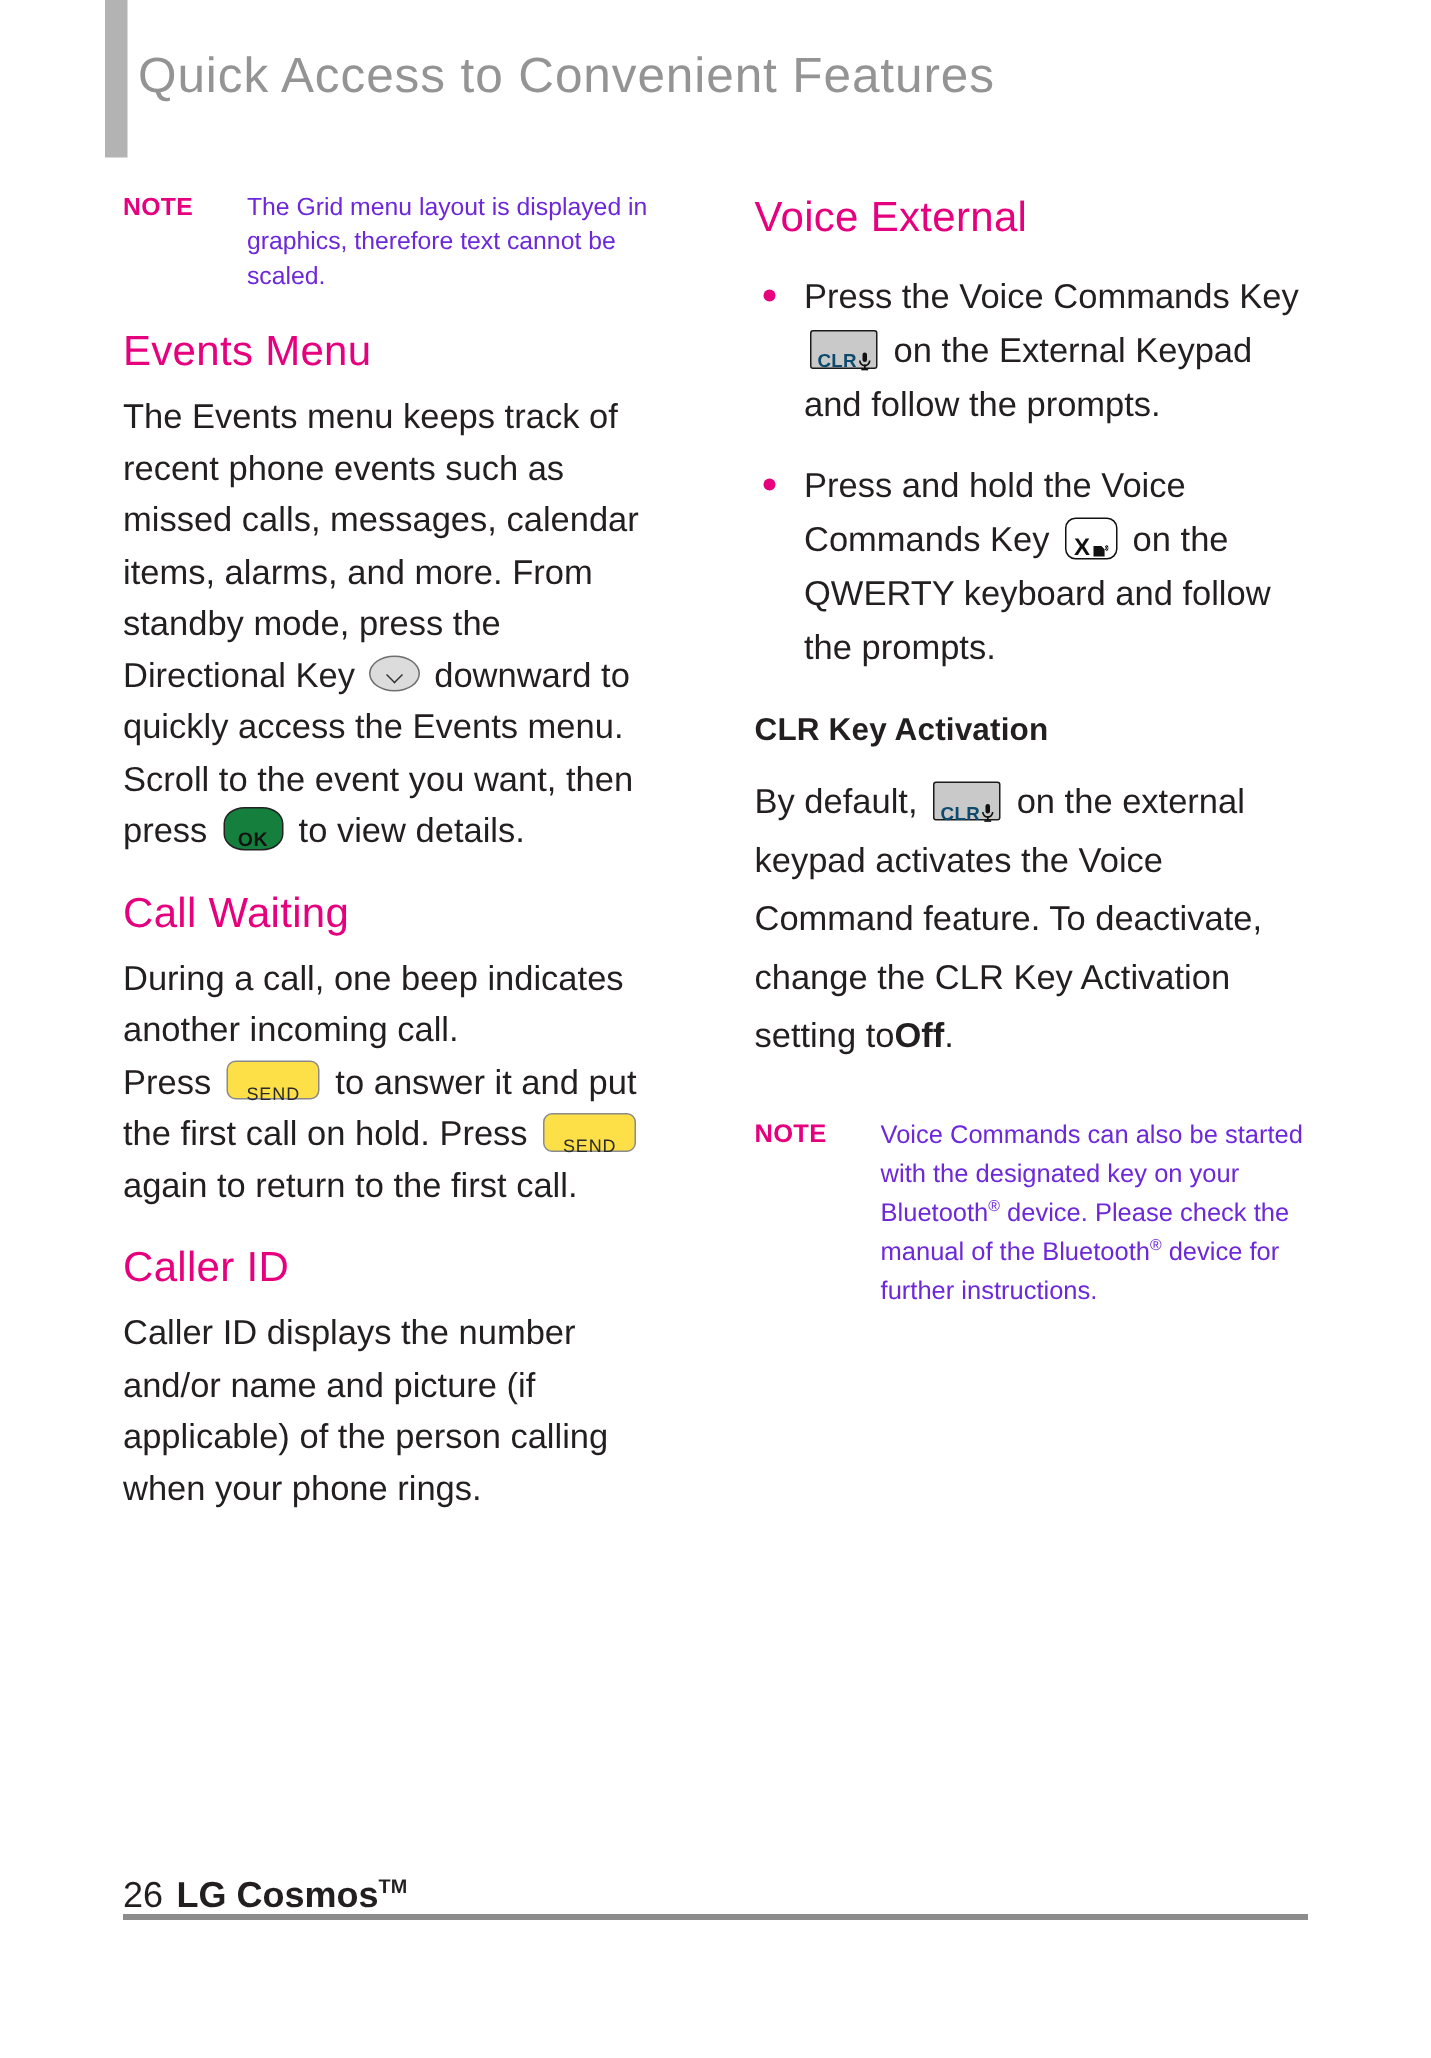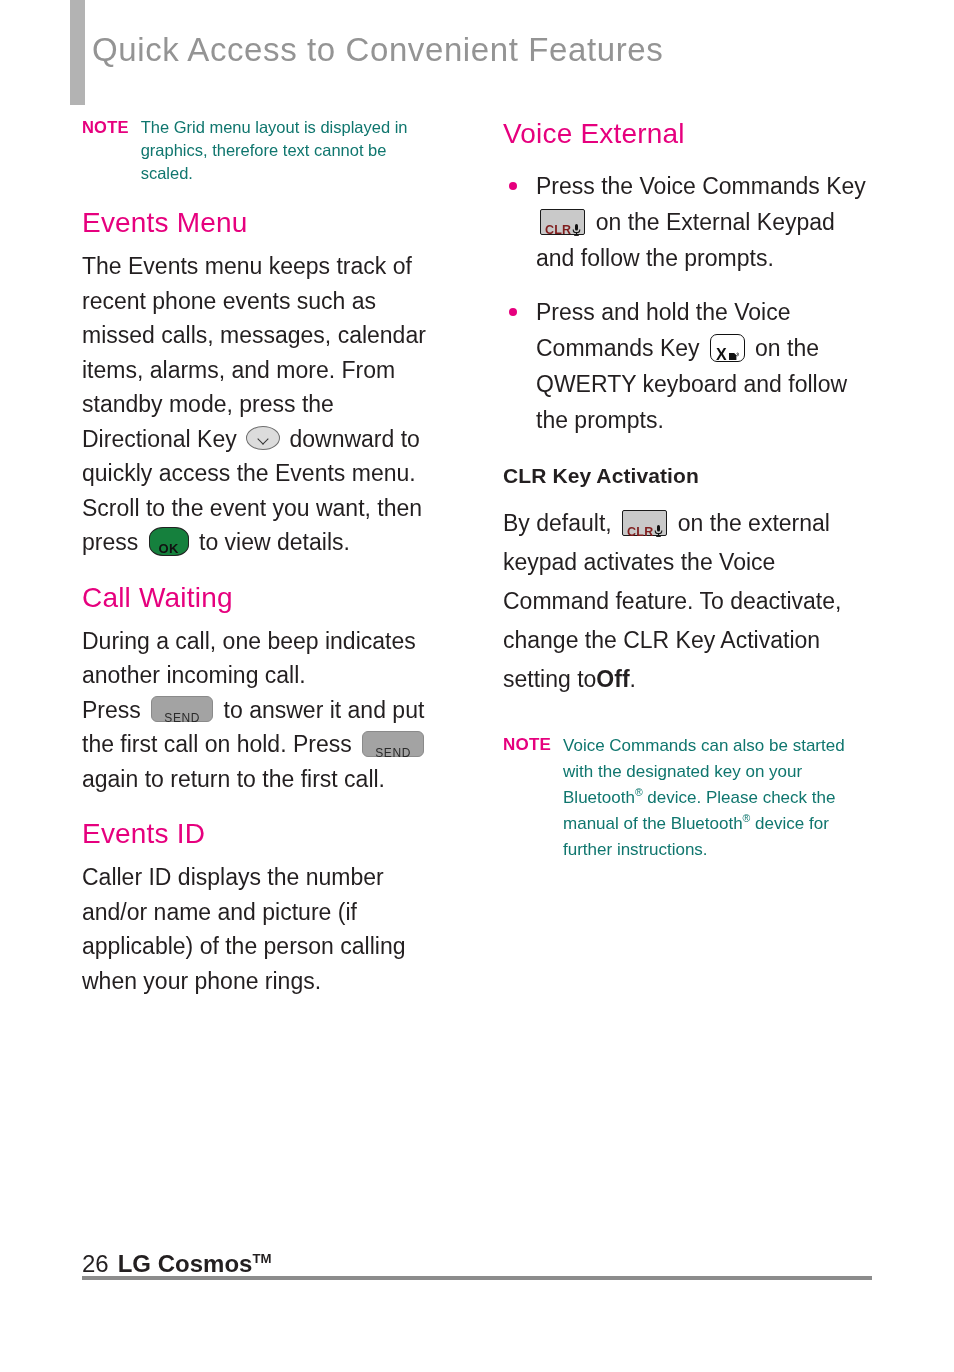--- a/index.html
+++ b/index.html
@@ -32,21 +32,21 @@
     font-size: 33px;
     letter-spacing: 0.6px;
     color: #949494;
     font-weight: 400;
     white-space: nowrap;
   }
 
   
   .col {
     position: absolute;
-    top: 116px;
+    top: 127px;
   }
   .col-left  { left: 82px;  width: 360px; }
   .col-right { left: 503px; width: 372px; }
 
   
   .note {
     display: flex;
     align-items: flex-start;
     margin-bottom: 4px;
   }
@@ -55,21 +55,22 @@
     font-weight: bold;
     font-size: 16.5px;
     line-height: 23px;
     flex: 0 0 auto;
     padding-right: 12px;
     letter-spacing: 0.2px;
   }
   .note-body {
     font-size: 16.5px;
     line-height: 23px;
-    color: #0f766e;
+    color: #6d28d9;
+    margin-left: 24px;
   }
   .note-right .note-label { font-size: 17px; }
   .note-right .note-body  { font-size: 17px; line-height: 26px; }
 
   
   h2.section-heading {
     color: #e6007e;
     font-weight: 400;
     font-size: 28px;
     margin: 22px 0 10px 0;
@@ -171,21 +172,21 @@
     font-weight: bold;
     line-height: 27px;
     letter-spacing: 0.3px;
     color: #111;
   }
 
   
   .key-send {
     min-width: 48px;
     height: 24px;
-    background: #a3a3a3;
+    background: #fde047;
     border: 1.3px solid #8a8a8a;
     border-radius: 6px;
     margin: 0 4px;
     padding: 0 6px;
     text-align: center;
   }
   .key-send .lbl {
     font-size: 12px;
     line-height: 24px;
     letter-spacing: 0.6px;
@@ -201,21 +202,21 @@
     border-radius: 2px;
     margin: 0 4px;
     padding: 0 3px 0 4px;
     white-space: nowrap;
   }
   .key-clr .lbl {
     font-size: 12.5px;
     font-weight: bold;
     line-height: 24px;
     letter-spacing: 0.2px;
-    color: #7f1d1d;
+    color: #0c4a6e;
     vertical-align: middle;
   }
   .key-clr .mic {
     display: inline-block;
     vertical-align: middle;
     margin-left: 1px;
     position: relative;
     top: -1px;
   }
 
@@ -288,21 +289,21 @@
     <div class="note-label">NOTE</div>
     <div class="note-body">The Grid menu layout is displayed in graphics, therefore text cannot be scaled.</div>
   </div>
 
   <h2 class="section-heading">Events Menu</h2>
   <p class="body-text"><span>The Events menu keeps track of recent phone events such as missed calls, messages, calendar items, alarms, and more.  From standby mode, press the Directional Key </span><span class="key key-dir"><span class="chev"></span></span><span> downward to quickly access the Events menu. Scroll to the event you want, then press </span><span class="key key-ok"><span class="lbl">OK</span></span><span> to view details.</span></p>
 
   <h2 class="section-heading">Call Waiting</h2>
   <p class="body-text"><span>During a call, one beep indicates another incoming call.</span><br><span>Press </span><span class="key key-send"><span class="lbl">SEND</span></span><span> to answer it and put the first call on hold. Press </span><span class="key key-send"><span class="lbl">SEND</span></span><span> again to return to the first call.</span></p>
 
-  <h2 class="section-heading">Events ID</h2>
+  <h2 class="section-heading">Caller ID</h2>
   <p class="body-text">Caller ID displays the number and/or name and picture (if applicable) of the person calling when your phone rings.</p>
 
 </div>
 
 <div class="col col-right">
 
   <h2 class="section-heading" style="margin-top:2px;">Voice External</h2>
 
   <ul class="bullets">
     <li>

